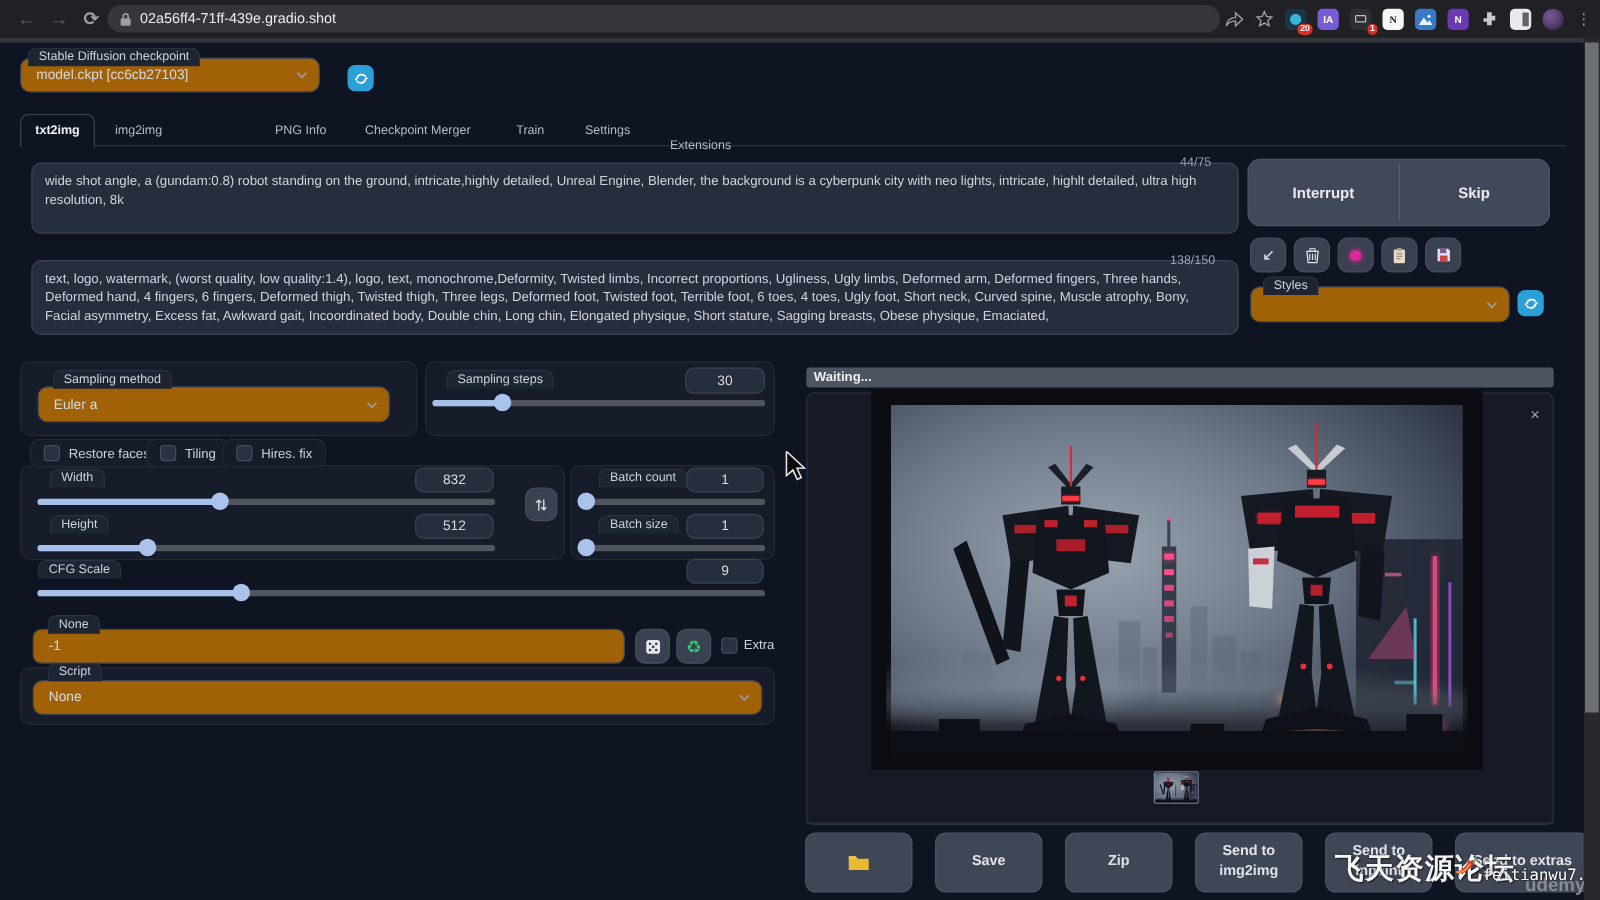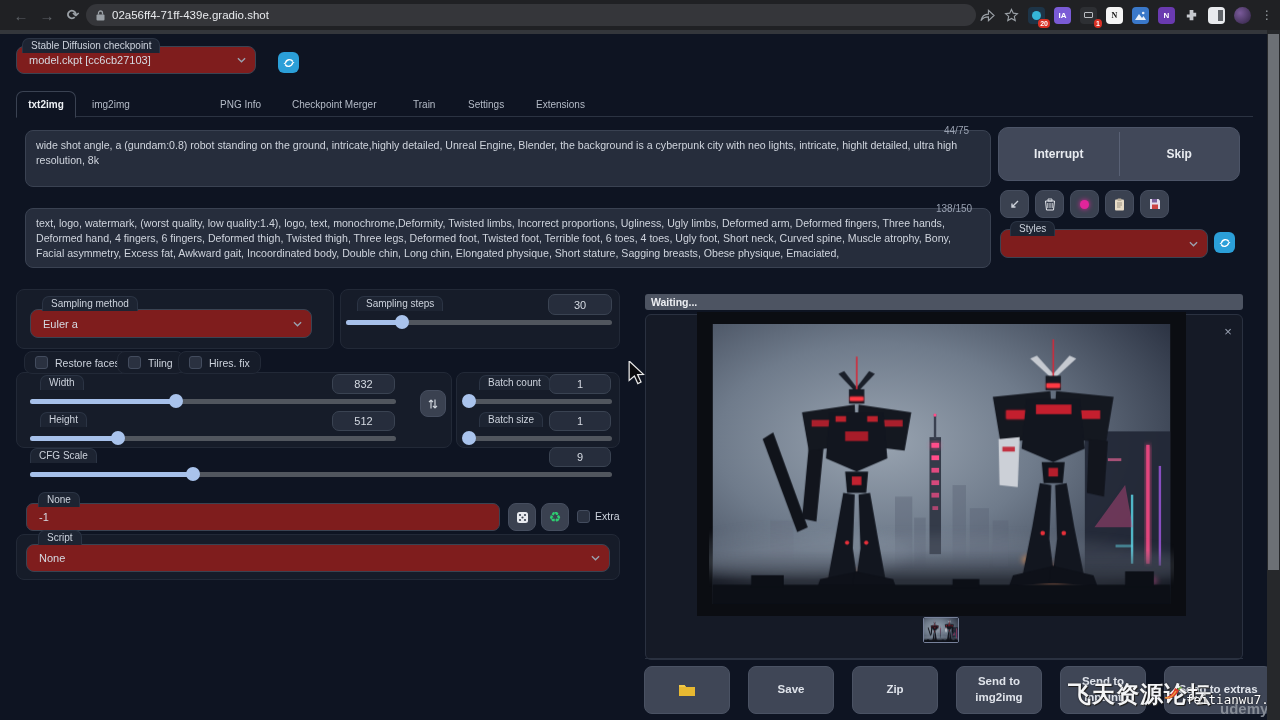--- a/index.html
+++ b/index.html
@@ -16,21 +16,21 @@
   .ext-ic { width:17px; height:17px; border-radius:4px; position:relative; display:flex; align-items:center; justify-content:center; font-size:8px; font-weight:bold; }
   .badge { position:absolute; right:-5px; bottom:-4px; background:#d93025; color:#fff; font-size:7px; font-weight:bold; border-radius:4px; padding:0 2px; line-height:9px; }
   .top-strip { position:absolute; left:0; top:30px; width:1280px; height:4px; background:#33363b; z-index:40; }
 
   
   .scrollbar { position:absolute; right:0; top:30px; width:13px; height:690px; background:#26282b; z-index:45; }
   .scroll-thumb { position:absolute; left:1px; top:4px; width:11px; height:536px; background:#6c7075; border-radius:0; }
 
   
   .plabel { position:absolute; font-size:10px; color:#ccd2dc; background:#1d2432; padding:1px 8px 2px; border:1px solid #2b3444; border-bottom:none; border-radius:7px 7px 0 0; z-index:6; white-space:nowrap; }
-  .select { position:absolute; background:#7f1d1d; border:1px solid #3a4352; border-radius:8px; color:#d5dae2; font-size:11px; display:flex; align-items:center; padding:0 12px; z-index:5; }
+  .select { position:absolute; background:#a16207; border:1px solid #3a4352; border-radius:8px; color:#d5dae2; font-size:11px; display:flex; align-items:center; padding:0 12px; z-index:5; }
   .chev { position:absolute; right:9px; top:50%; margin-top:-3px; width:9px; height:6px; }
   .numbox { position:absolute; background:#262d3c; border:1px solid #3a4352; border-radius:7px; text-align:center; font-size:11px; color:#d5dae2; z-index:5; display:flex; align-items:center; justify-content:center; }
   .block { position:absolute; background:#161c29; border:1px solid #222937; border-radius:8px; z-index:1; }
   .slider { position:absolute; height:14px; z-index:5; }
   .slider .track { position:absolute; left:0; right:0; top:5px; height:5px; background:#51565e; border-radius:3px; }
   .slider .fill { height:100%; background:#a6c0ea; border-radius:3px; }
   .slider .handle { position:absolute; top:0; width:14px; height:14px; margin-left:-7px; border-radius:50%; background:#a9c3ec; }
   .cbrow-item { position:absolute; display:flex; align-items:center; gap:7px; background:#161c29; border:1px solid #222937; border-radius:8px; padding:4px 10px; z-index:4; }
   .cb { width:13px; height:13px; background:#2a3140; border:1px solid #434c5e; border-radius:3px; }
   .cblabel { font-size:10.5px; color:#ccd2dc; }
@@ -143,21 +143,21 @@
   </div>
 
   <div class="tabbar-line"></div>
   <div class="tab active" style="left:16px; width:60px; justify-content:center;">txt2img</div>
   <div class="tab" style="left:88px;">img2img</div>
   <div class="tab" style="left:158px;margin-top:32px;">Extras</div>
   <div class="tab" style="left:216px;">PNG Info</div>
   <div class="tab" style="left:288px;">Checkpoint Merger</div>
   <div class="tab" style="left:409px;">Train</div>
   <div class="tab" style="left:464px;">Settings</div>
-  <div class="tab" style="left:532px;">Extensions</div>
+  <div class="tab" style="left:532px;margin-top:12px;">Extensions</div>
 
   <span class="counter" style="left:944px; top:125px;">44/75</span>
   <div class="hline" style="left:870px; top:131px; width:70px;"></div>
   <textarea class="prompt-ta" style="left: 25px; top: 130px; width: 966px; height: 57px;" readonly="">wide shot angle, a (gundam:0.8) robot standing on the ground, intricate,highly detailed, Unreal Engine, Blender, the background is a cyberpunk city with neo lights, intricate, highlt detailed, ultra high resolution, 8k</textarea>
 
   <span class="counter" style="left:936px; top:203px;">138/150</span>
   <textarea class="prompt-ta" style="left: 25px; top: 208px; width: 966px; height: 60px;" readonly="">text, logo, watermark, (worst quality, low quality:1.4), logo, text, monochrome,Deformity, Twisted limbs, Incorrect proportions, Ugliness, Ugly limbs, Deformed arm, Deformed fingers, Three hands, Deformed hand, 4 fingers, 6 fingers, Deformed thigh, Twisted thigh, Three legs, Deformed foot, Twisted foot, Terrible foot, 6 toes, 4 toes, Ugly foot, Short neck, Curved spine, Muscle atrophy, Bony, Facial asymmetry, Excess fat, Awkward gait, Incoordinated body, Double chin, Long chin, Elongated physique, Short stature, Sagging breasts, Obese physique, Emaciated,</textarea>
 
   <div class="interrupt-wrap">
     <div class="half">Interrupt</div>

